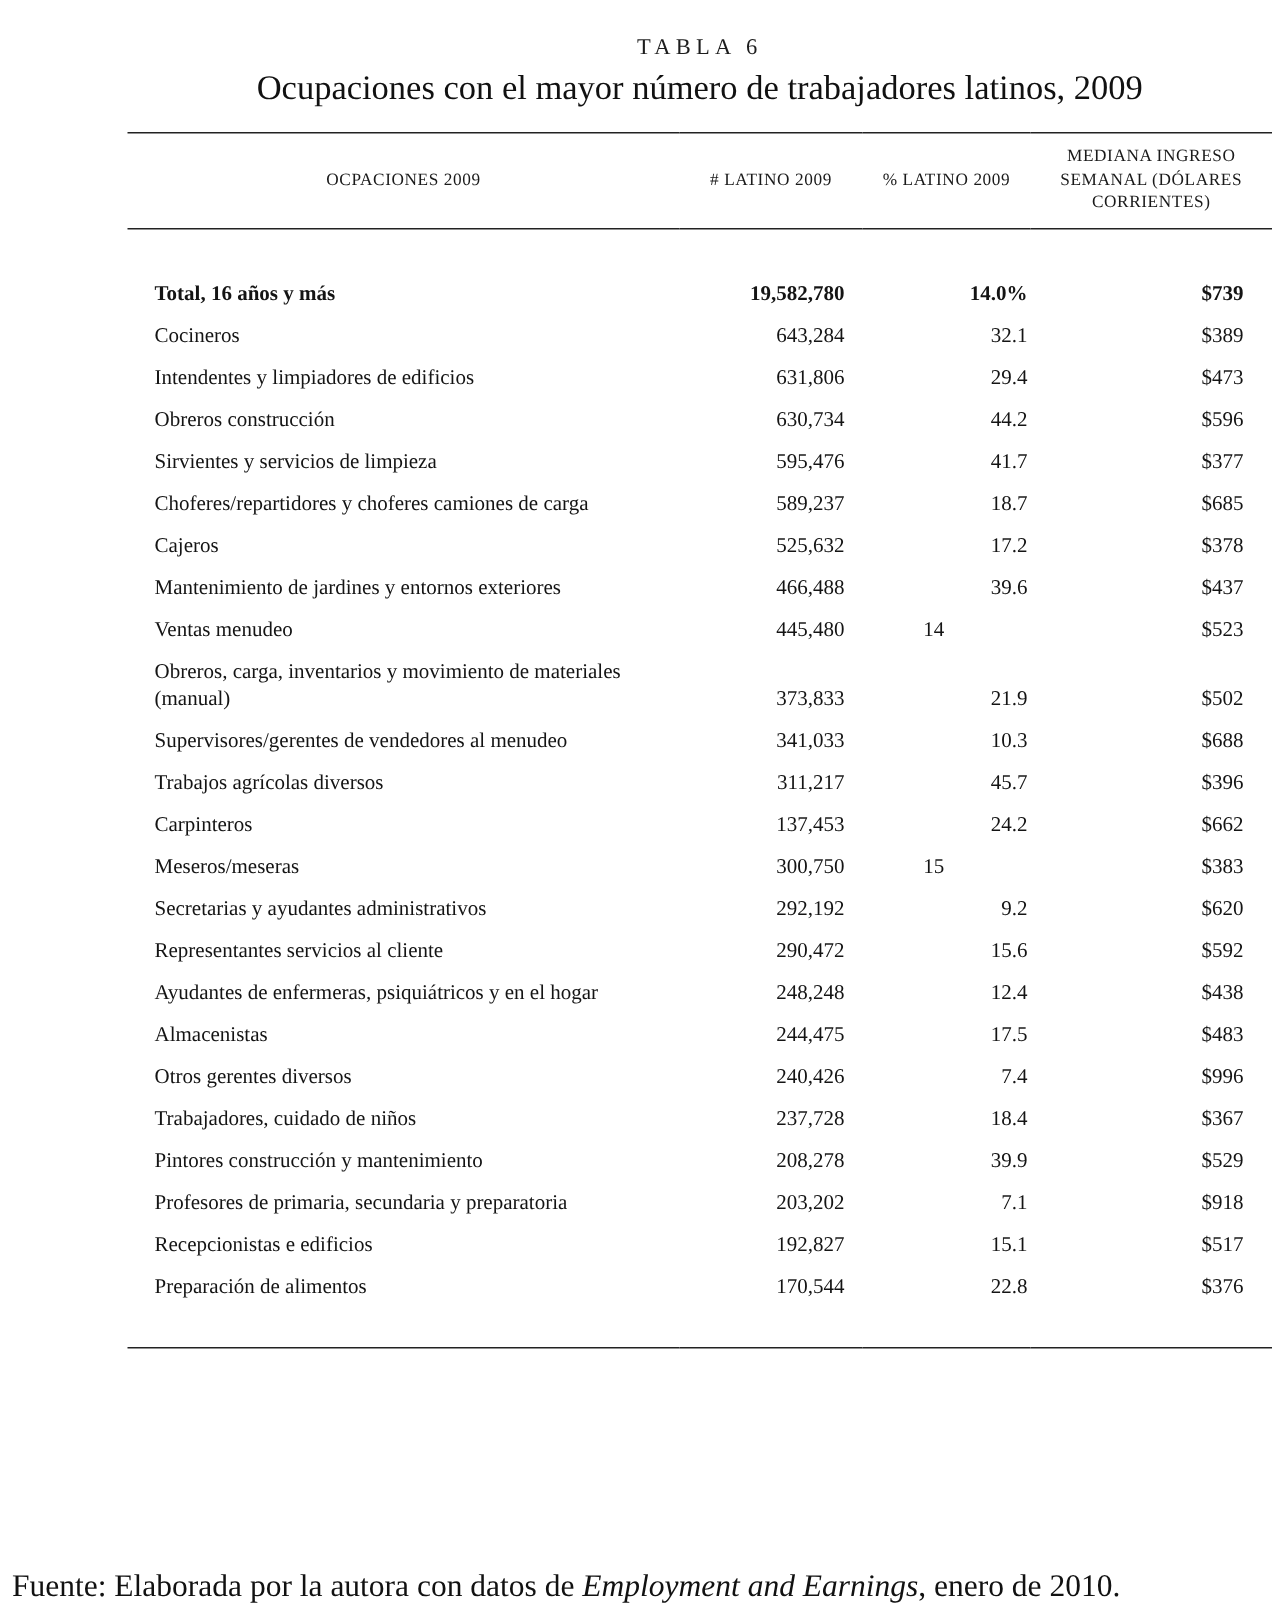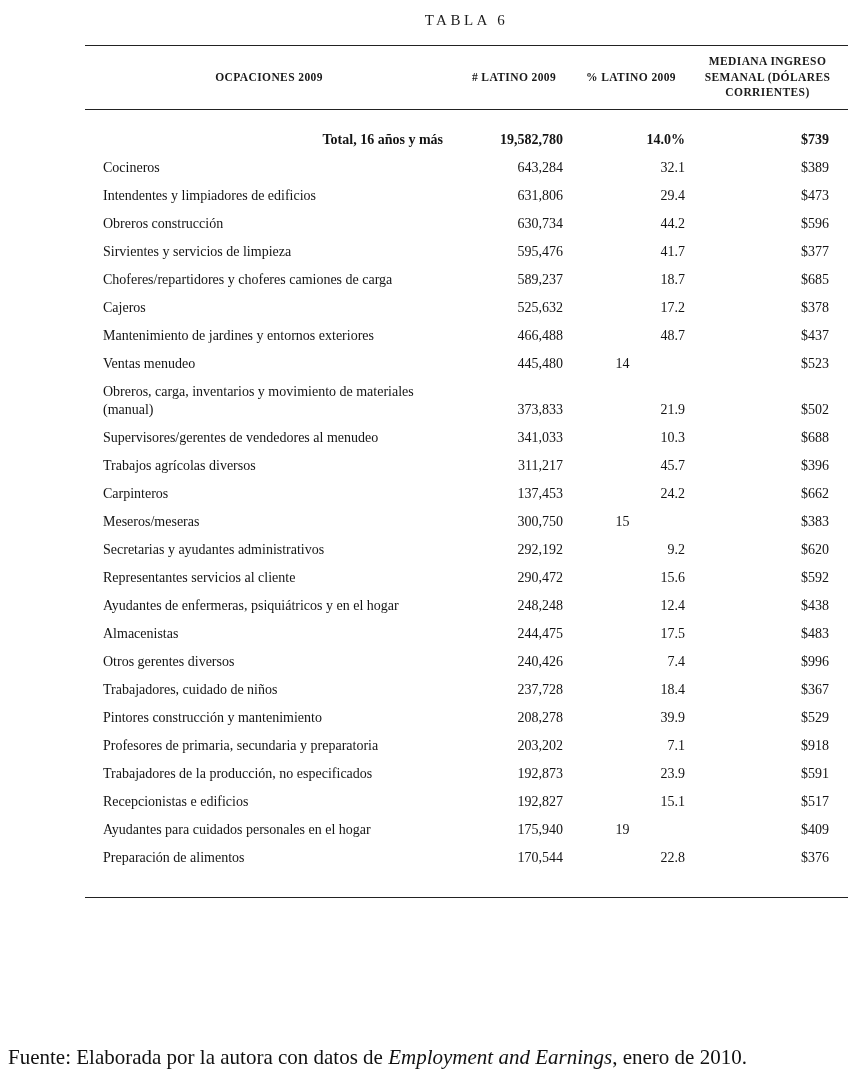--- a/index.html
+++ b/index.html
@@ -10,21 +10,21 @@
     color: #161616;
     font-family: "Liberation Serif", "DejaVu Serif", serif;
     position: relative;
     overflow: hidden;
   }
   .content {
     margin-left: 85px;
     width: 763px;
   }
   .doc-title {
-    margin-top: 12px;
+    margin-top: 24px;
     text-align: center;
     font-size: 15px;
     letter-spacing: 3.5px;
     color: #1d1d1d;
   }
   .doc-subtitle {
     margin-top: 5px;
     text-align: center;
     font-size: 23px;
     color: #111;
@@ -33,21 +33,21 @@
   table {
     margin-top: 16px;
     width: 763px;
     border-collapse: collapse;
     table-layout: fixed;
     border-top: 1.5px solid #222;
     border-bottom: 1.5px solid #222;
   }
   thead { border-bottom: 1.5px solid #222; }
   th {
-    font-weight: bold;
+    font-weight: normal;
     font-size: 11.5px;
     letter-spacing: 0.4px;
     text-align: center;
     vertical-align: middle;
     padding: 8px 8px;
     line-height: 1.35;
     color: #1a1a1a;
   }
   col.c-label  { width: 368px; }
   col.c-count  { width: 122px; }
@@ -59,38 +59,39 @@
     padding: 5px 0;
     vertical-align: bottom;
     color: #141414;
   }
   td.td-label  { padding-left: 18px; padding-right: 10px; text-align: left; }
   td.td-num    { text-align: right; }
   td.td-count  { padding-right: 12px; margin-top: 44px; }
   td.td-pct    { padding-right: 2px; }
   td.td-pct.whole { padding-right: 17px; text-align: center; }
   td.td-income { padding-right: 19px; margin-top: 22px; }
-  tr.total td  { font-weight: bold; padding-top: 21px; text-align: right; }
+  tr.total td  { font-weight: bold; padding-top: 35px; }
   tbody tr:last-child td { padding-bottom: 30px; }
   .source-note {
     position: absolute;
     left: 8px;
     bottom: 8px;
     width: 838px;
     font-size: 21px;
     color: #111;
     white-space: nowrap;
   }
   .source-note em { font-style: italic; }
 </style>
 </head>
 <body>
 
 <div class="content">
   <div class="doc-title">TABLA 6</div>
+  <div class="doc-subtitle">Ocupaciones con el mayor número de trabajadores latinos, 2009</div>
 
   <table>
     <colgroup>
       <col class="c-label">
       <col class="c-count">
       <col class="c-pct">
       <col class="c-income">
     </colgroup>
     <thead>
       <tr>
@@ -139,21 +140,21 @@
         </tr>
         <tr>
           <td class="td-label">Cajeros</td>
           <td class="td-num td-count">525,632</td>
           <td class="td-num td-pct">17.2</td>
           <td class="td-num td-income">$378</td>
         </tr>
         <tr>
           <td class="td-label">Mantenimiento de jardines y entornos exteriores</td>
           <td class="td-num td-count">466,488</td>
-          <td class="td-num td-pct">48.7</td>
+          <td class="td-num td-pct">39.6</td>
           <td class="td-num td-income">$437</td>
         </tr>
         <tr>
           <td class="td-label">Ventas menudeo</td>
           <td class="td-num td-count">445,480</td>
           <td class="td-num td-pct whole">14</td>
           <td class="td-num td-income">$523</td>
         </tr>
         <tr>
           <td class="td-label">Obreros, carga, inventarios y movimiento de materiales (manual)</td>
@@ -227,38 +228,26 @@
           <td class="td-num td-pct">39.9</td>
           <td class="td-num td-income">$529</td>
         </tr>
         <tr>
           <td class="td-label">Profesores de primaria, secundaria y preparatoria</td>
           <td class="td-num td-count">203,202</td>
           <td class="td-num td-pct">7.1</td>
           <td class="td-num td-income">$918</td>
         </tr>
         <tr>
-          <td class="td-label">Trabajadores de la producción, no especificados</td>
-          <td class="td-num td-count">192,873</td>
-          <td class="td-num td-pct">23.9</td>
-          <td class="td-num td-income">$591</td>
-        </tr>
-        <tr>
           <td class="td-label">Recepcionistas e edificios</td>
           <td class="td-num td-count">192,827</td>
           <td class="td-num td-pct">15.1</td>
           <td class="td-num td-income">$517</td>
         </tr>
         <tr>
-          <td class="td-label">Ayudantes para cuidados personales en el hogar</td>
-          <td class="td-num td-count">175,940</td>
-          <td class="td-num td-pct whole">19</td>
-          <td class="td-num td-income">$409</td>
-        </tr>
-        <tr>
           <td class="td-label">Preparación de alimentos</td>
           <td class="td-num td-count">170,544</td>
           <td class="td-num td-pct">22.8</td>
           <td class="td-num td-income">$376</td>
         </tr>
       </tbody>
   </table>
 </div>
 
 <div class="source-note"><span>Fuente: Elaborada por la autora con datos de </span><em>Employment and Earnings</em><span>, enero de 2010.</span></div>

